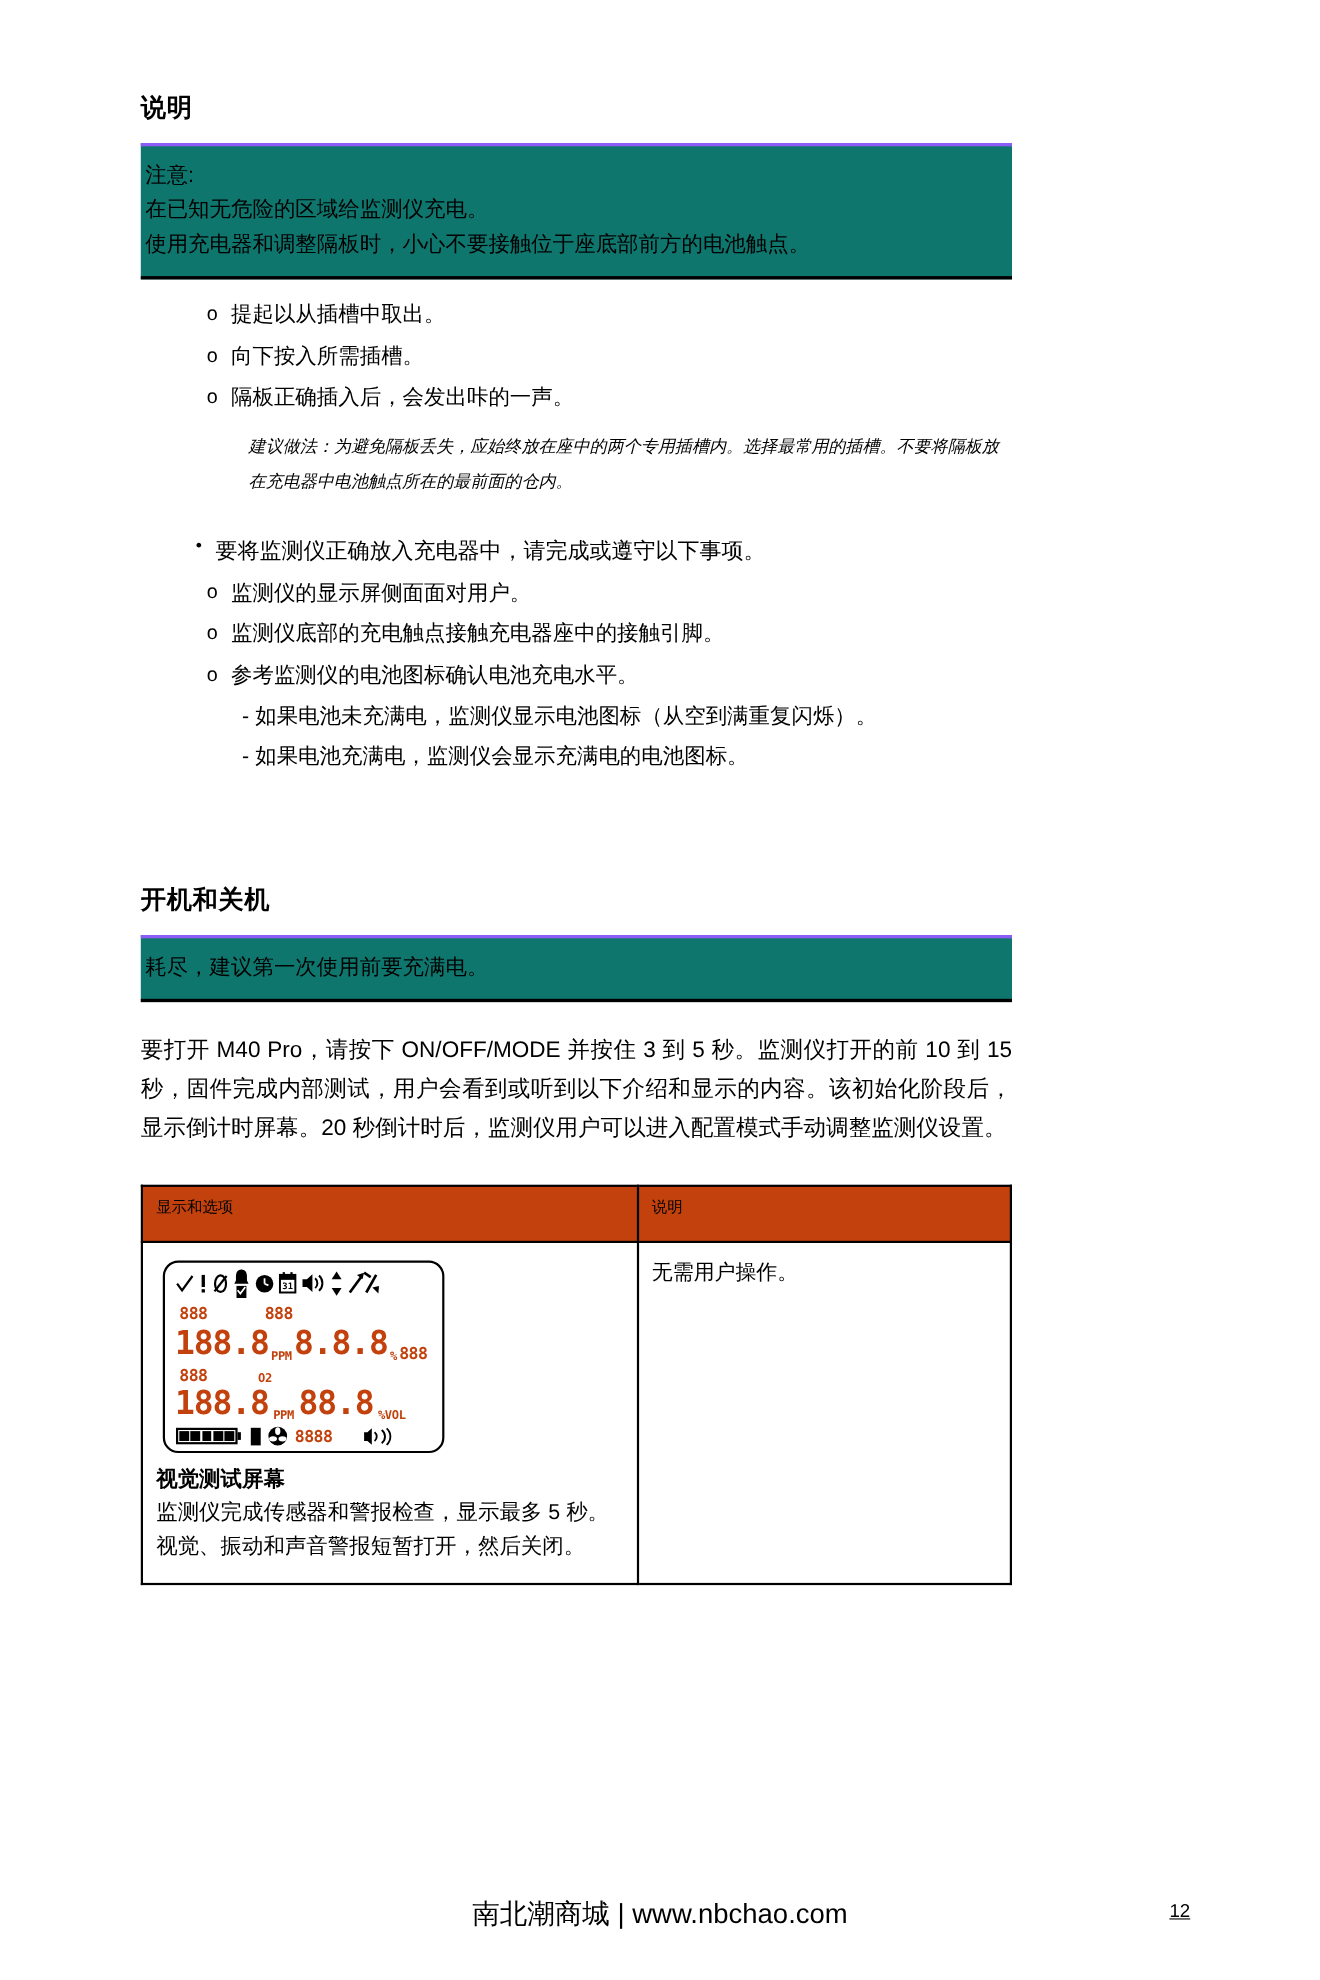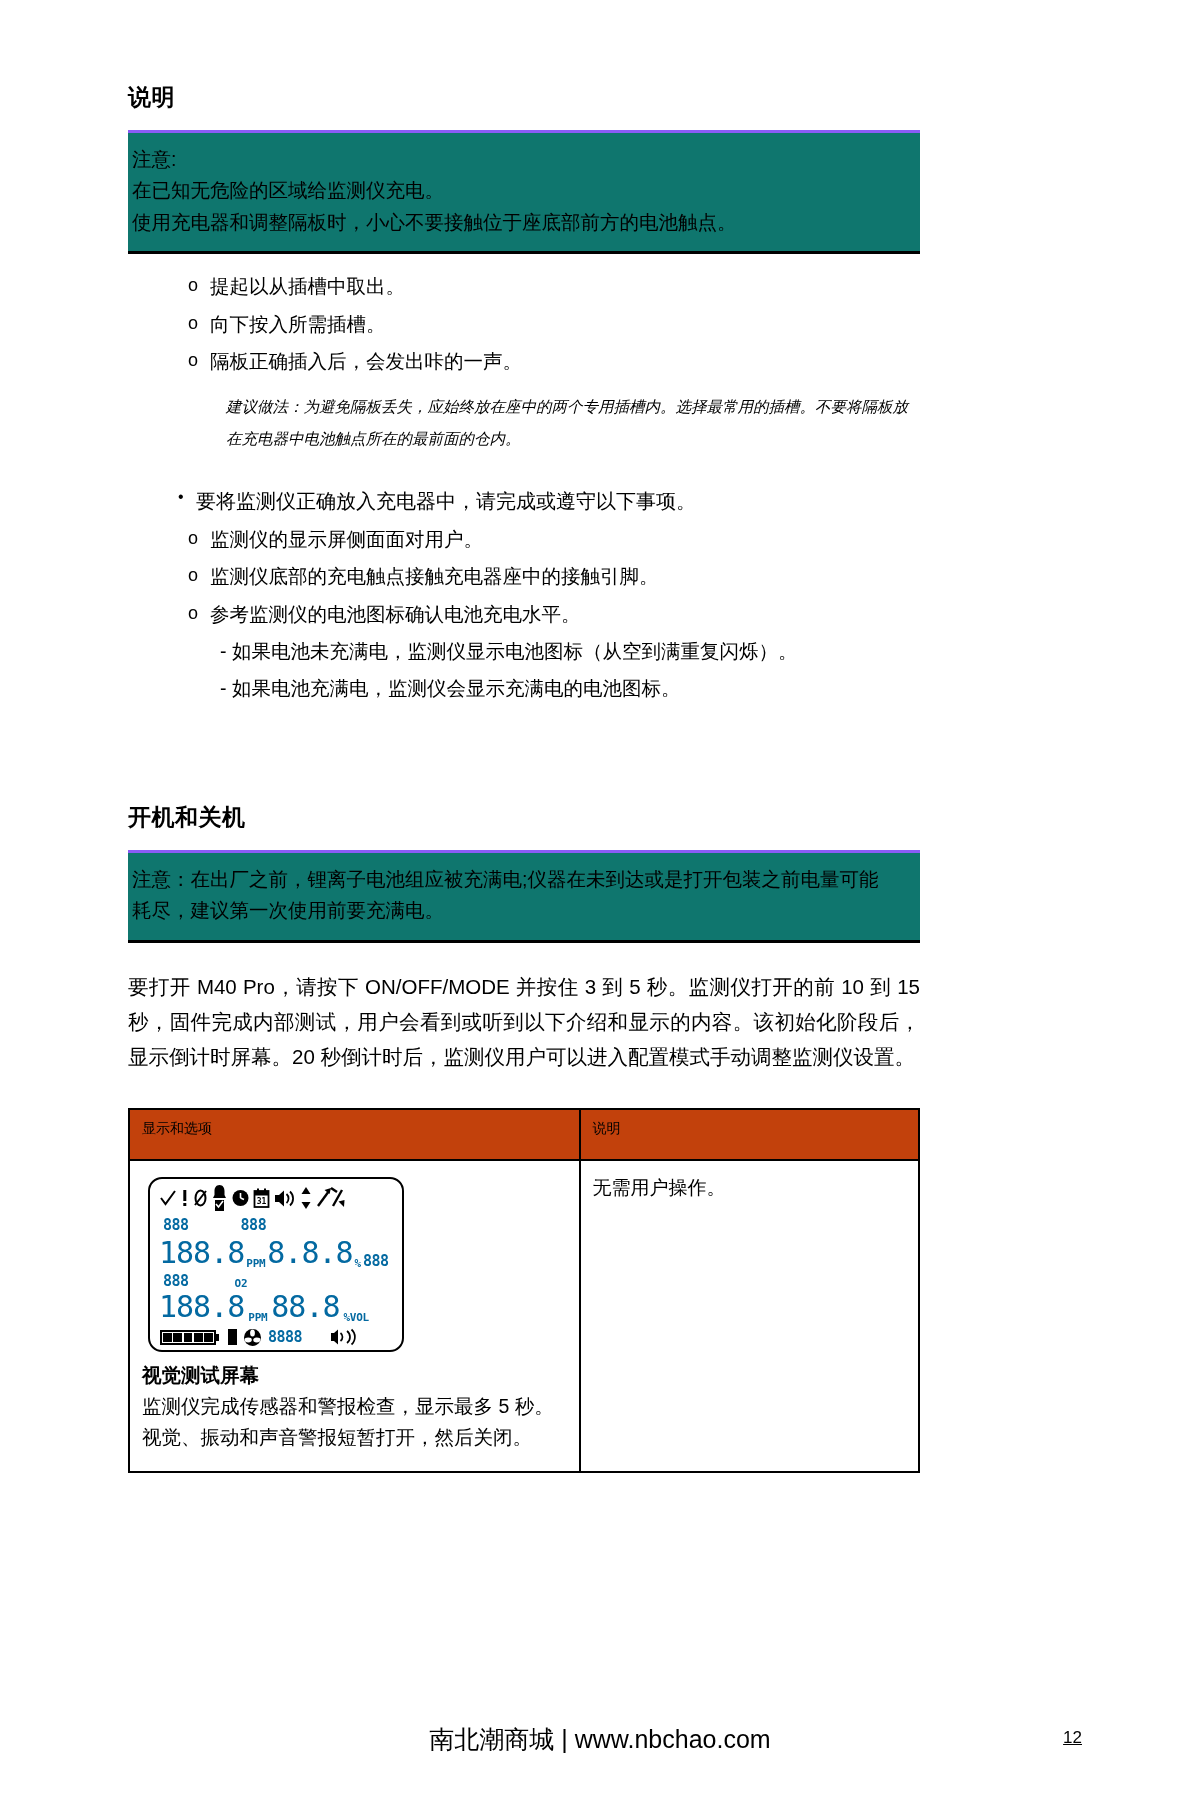--- a/index.html
+++ b/index.html
@@ -179,30 +179,30 @@
     gap: 3px;
     height: 28px;
     padding-left: 2px;
     font-weight: bold;
   }
   .ic { display: inline-block; line-height: 1; }
   .ic svg { display: block; }
   .seg {
     font-family: "DejaVu Sans Mono", monospace;
     letter-spacing: 0px;
-    color: #0369a1;
+    color: #c2410c;
   }
   .mini888 {
     font-size: 15px;
     font-weight: bold;
     letter-spacing: -0.5px;
   }
   .big888 {
     font-size: 30px;
-    font-weight: normal;
+    font-weight: bold;
     letter-spacing: -1px;
   }
   .unit {
     font-size: 11px;
     font-weight: bold;
     letter-spacing: -0.3px;
   }
   .lcd-line2 {
     display: flex;
     align-items: flex-end;
@@ -330,21 +330,20 @@
     <li class="b3">
       <span>如果电池充满电，监测仪会显示充满电的电池图标。</span>
     </li>
   </ul>
 
   <div class="spacer-lg"></div>
 
   <h2 class="section-heading">开机和关机</h2>
 
   <div class="note-box">
-    <div class="nline">注意：在出厂之前，锂离子电池组应被充满电;仪器在未到达或是打开包装之前电量可能</div>
     <div class="nline">耗尽，建议第一次使用前要充满电。</div>
   </div>
 
   <p class="body-para">要打开 M40 Pro，请按下 ON/OFF/MODE 并按住 3 到 5 秒。监测仪打开的前 10 到 15 秒，固件完成内部测试，用户会看到或听到以下介绍和显示的内容。该初始化阶段后，显示倒计时屏幕。20 秒倒计时后，监测仪用户可以进入配置模式手动调整监测仪设置。</p>
 
   <table class="disp-table">
     <thead>
       <tr>
         <td class="col-a">显示和选项</td>
         <td class="col-b">说明</td>

